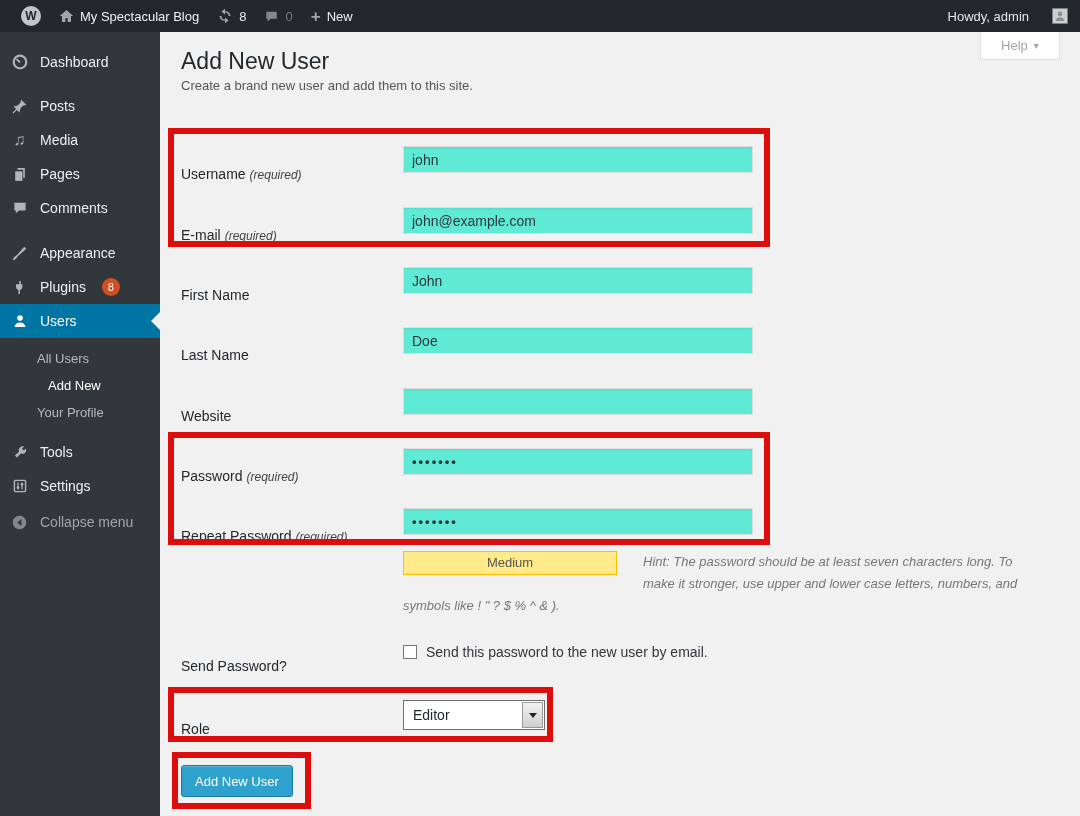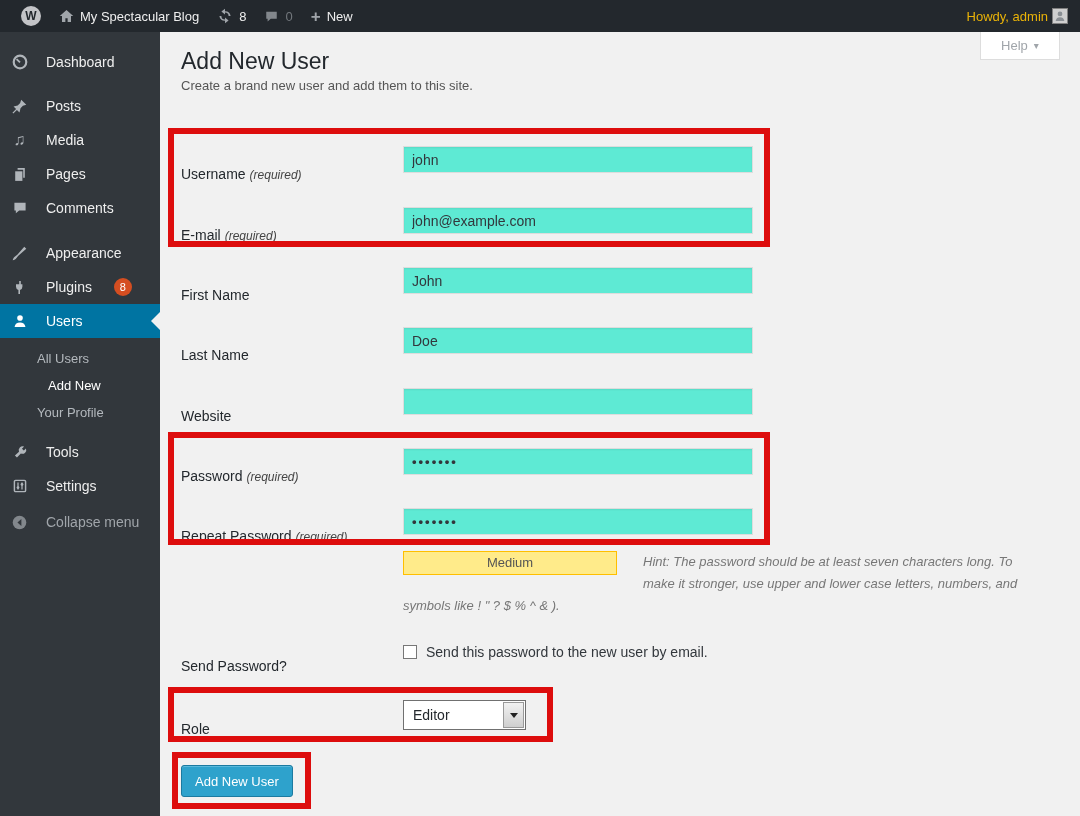--- a/index.html
+++ b/index.html
@@ -10,28 +10,28 @@
   .admin-bar { position:absolute; top:0; left:0; width:1080px; height:32px; background:#23282d;
                display:flex; align-items:center; justify-content:space-between; padding:0 12px; z-index:50; }
   .ab-left, .ab-right { display:flex; align-items:center; height:32px; }
   .ab-item { display:flex; align-items:center; gap:6px; color:#eee; font-size:13px; padding:0 9px; height:32px; cursor:pointer; }
   .wp-logo-circle { width:20px; height:20px; border-radius:50%; background:#c3c4c7; color:#23282d;
                     font-weight:bold; font-size:12px; display:flex; align-items:center; justify-content:center; }
   .ab-icon svg { display:block; fill:#a0a5aa; }
   .ab-count { color:#eee; }
   .ab-count.dim { color:#72777c; }
   .ab-plus { color:#a0a5aa; font-size:17px; font-weight:bold; line-height:1; }
-  .howdy { color:#eab308; font-size:13px; margin-right:4px; }
+  .howdy { color:#e5e5e5; font-size:13px; margin-right:23px; }
   .avatar { width:16px; height:16px; background:#cfcfcf; border:1px solid #808080; display:flex; align-items:flex-end; justify-content:center; overflow:hidden; }
   .avatar svg { display:block; fill:#8a8f94; }
 
   
   .sidebar { position:absolute; top:32px; left:0; width:160px; height:784px; background:#32373c; color:#eee; }
   .menu { list-style:none; padding-top:13px; }
-  .mi { position:relative; height:34px; display:flex; align-items:center; gap:16px; padding-left:9px;
+  .mi { position:relative; height:34px; display:flex; align-items:center; gap:10px; padding-left:9px;
         font-size:14px; color:#eee; cursor:pointer; }
   .mi .ico { width:21px; height:20px; display:flex; align-items:center; justify-content:center; color:#b0b5ba; }
   .mi .ico svg { fill:currentColor; display:block; }
   .mi .ico .glyph { font-size:16px; line-height:1; }
   .gap10 { margin-top:10px; } .gap11 { margin-top:11px; } .gap2 { margin-top:2px; }
   .mi.active { background:#0074a2; color:#fff; }
   .mi.active .ico { color:#fff; }
   .mi.active::after { content:""; position:absolute; right:0; top:50%; margin-top:-9px;
                       border-top:9px solid transparent; border-bottom:9px solid transparent; border-right:9px solid #f1f1f1; }
   .badge { margin-left:6px; min-width:18px; height:18px; border-radius:9px; background:#d54e21; color:#fff;
@@ -62,21 +62,21 @@
   .strength-wrap { position:absolute; left:243px; top:519px; width:640px; }
   .strength-box { float:left; width:214px; height:24px; line-height:22px; text-align:center;
                   background:#ffeb8a; border:1px solid #ffbf00; color:#555; font-size:13px; margin:0 26px 19px 0; }
   .hint { font-size:13px; font-style:italic; color:#777; line-height:22px; }
 
   .send-row { position:absolute; left:21px; top:606px; height:27px; display:flex; align-items:center; }
   .checkbox { width:14px; height:14px; background:#fff; border:1px solid #777; margin-right:9px; cursor:pointer; }
   .cb-label { font-size:14px; color:#32373c; cursor:pointer; }
 
   .role-row { position:absolute; left:21px; top:668px; height:30px; display:flex; align-items:center; }
-  .select { width:123px; height:30px; background:#fff; border:1px solid #707070; display:flex; align-items:center;
+  .select { width:142px; height:30px; background:#fff; border:1px solid #707070; display:flex; align-items:center;
             justify-content:space-between; padding-left:9px; font-size:14px; color:#23282d; cursor:pointer;
             box-shadow:inset 0 0 0 1px #fff; }
   .select-arrow { width:21px; height:26px; margin-right:1px; background:linear-gradient(#f2f2f2,#cfcfcf);
                   border:1px solid #9a9a9a; display:flex; align-items:center; justify-content:center; }
   .select-arrow span { width:0; height:0; border-left:4px solid transparent; border-right:4px solid transparent;
                        border-top:5px solid #222; }
 
   .submit-btn { position:absolute; left:21px; top:733px; height:32px; padding:0 13px; background:#2ea2cc;
                 border:1px solid #1b7aa0; border-radius:3px; color:#fff; font-size:13px;
                 font-family:"Liberation Sans", sans-serif; cursor:pointer;

